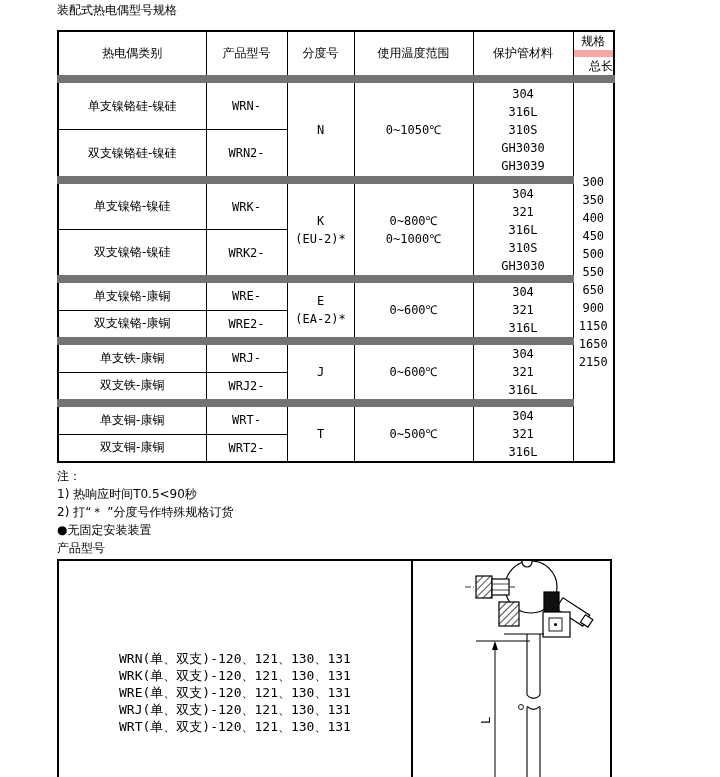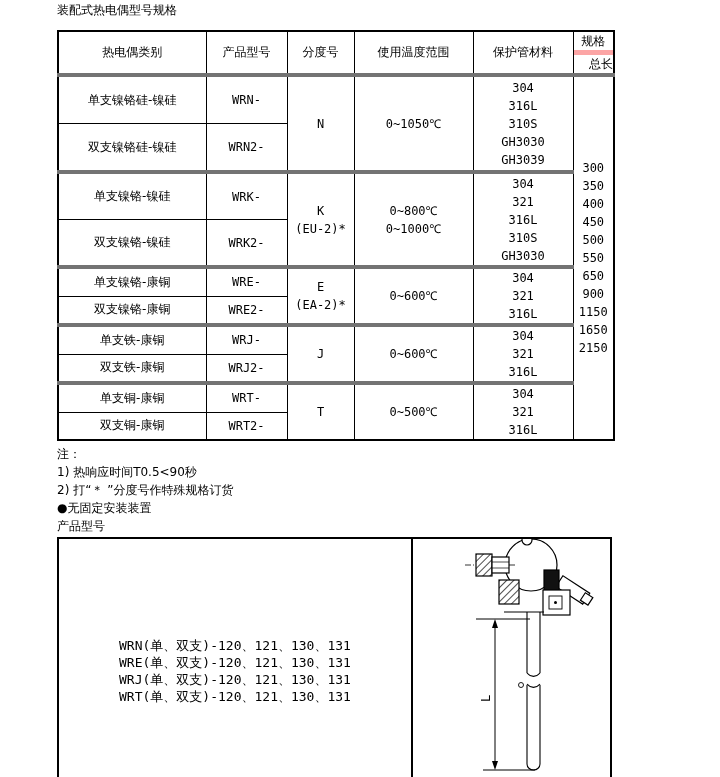--- a/index.html
+++ b/index.html
@@ -7,26 +7,26 @@
        font-family:"DejaVu Sans","Liberation Sans",sans-serif;font-size:12px;}
   .page{position:relative;padding:3px 0 0 57px;width:663px;}
   .title{height:15px;line-height:15px;margin-bottom:12px;}
   .mono{font-family:"DejaVu Sans Mono","Liberation Mono",monospace;}
 
   table.spec{border-collapse:collapse;width:556px;table-layout:fixed;}
   table.spec th,table.spec td{border:1px solid #000;text-align:center;
        padding:0;font-weight:normal;vertical-align:middle;}
   table.spec{border:2px solid #000;}
   tr.hdr th{height:37px;border-bottom:2px solid #000;}
-  tr.bs td{border-top:4px solid #737373;}
+  tr.bs td{border-top:8px solid #737373;}
   tr.rh1 td{height:46px;}
   tr.rh2 td{height:45px;}
   tr.rh3 td{height:26px;}
   th.split{padding:0;}
-  .split-top{height:18px;line-height:18px;border-bottom:5px solid #fca5a5;}
+  .split-top{height:18px;line-height:18px;border-bottom:7px solid #fca5a5;}
   .split-bottom{height:18px;line-height:18px;text-align:right;}
   td.multi div{line-height:18px;height:18px;}
   td.lengths{vertical-align:top;padding-top:75px;}
   td.lengths div{line-height:18px;height:18px;}
 
   .notes{margin-top:4px;line-height:18px;}
   .bullet-title{line-height:18px;}
   .subtitle{line-height:18px;margin-bottom:2px;}
 
   .model-box{width:551px;height:263px;border:2px solid #000;display:flex;}
@@ -194,20 +194,21 @@
     <div>1) 热响应时间T0.5&lt;90秒</div>
     <div>2) 打“＊ ”分度号作特殊规格订货</div>
   </div>
   <div class="bullet-title">●无固定安装装置</div>
   <div class="subtitle">产品型号</div>
 
   <div class="model-box">
     <div class="model-list-panel">
       <div class="model-list mono">
         <div>WRN(单、双支)-120、121、130、131</div>
+        <div>WRK(单、双支)-120、121、130、131</div>
         <div>WRE(单、双支)-120、121、130、131</div>
         <div>WRJ(单、双支)-120、121、130、131</div>
         <div>WRT(单、双支)-120、121、130、131</div>
       </div>
     </div>
     <div class="diagram-panel">
       <svg width="197" height="259" viewBox="0 0 197 259">
         <defs>
           <pattern id="hatch" width="5" height="5" patternUnits="userSpaceOnUse" patternTransform="rotate(45)">
             <rect width="5" height="5" fill="#fff"></rect>

